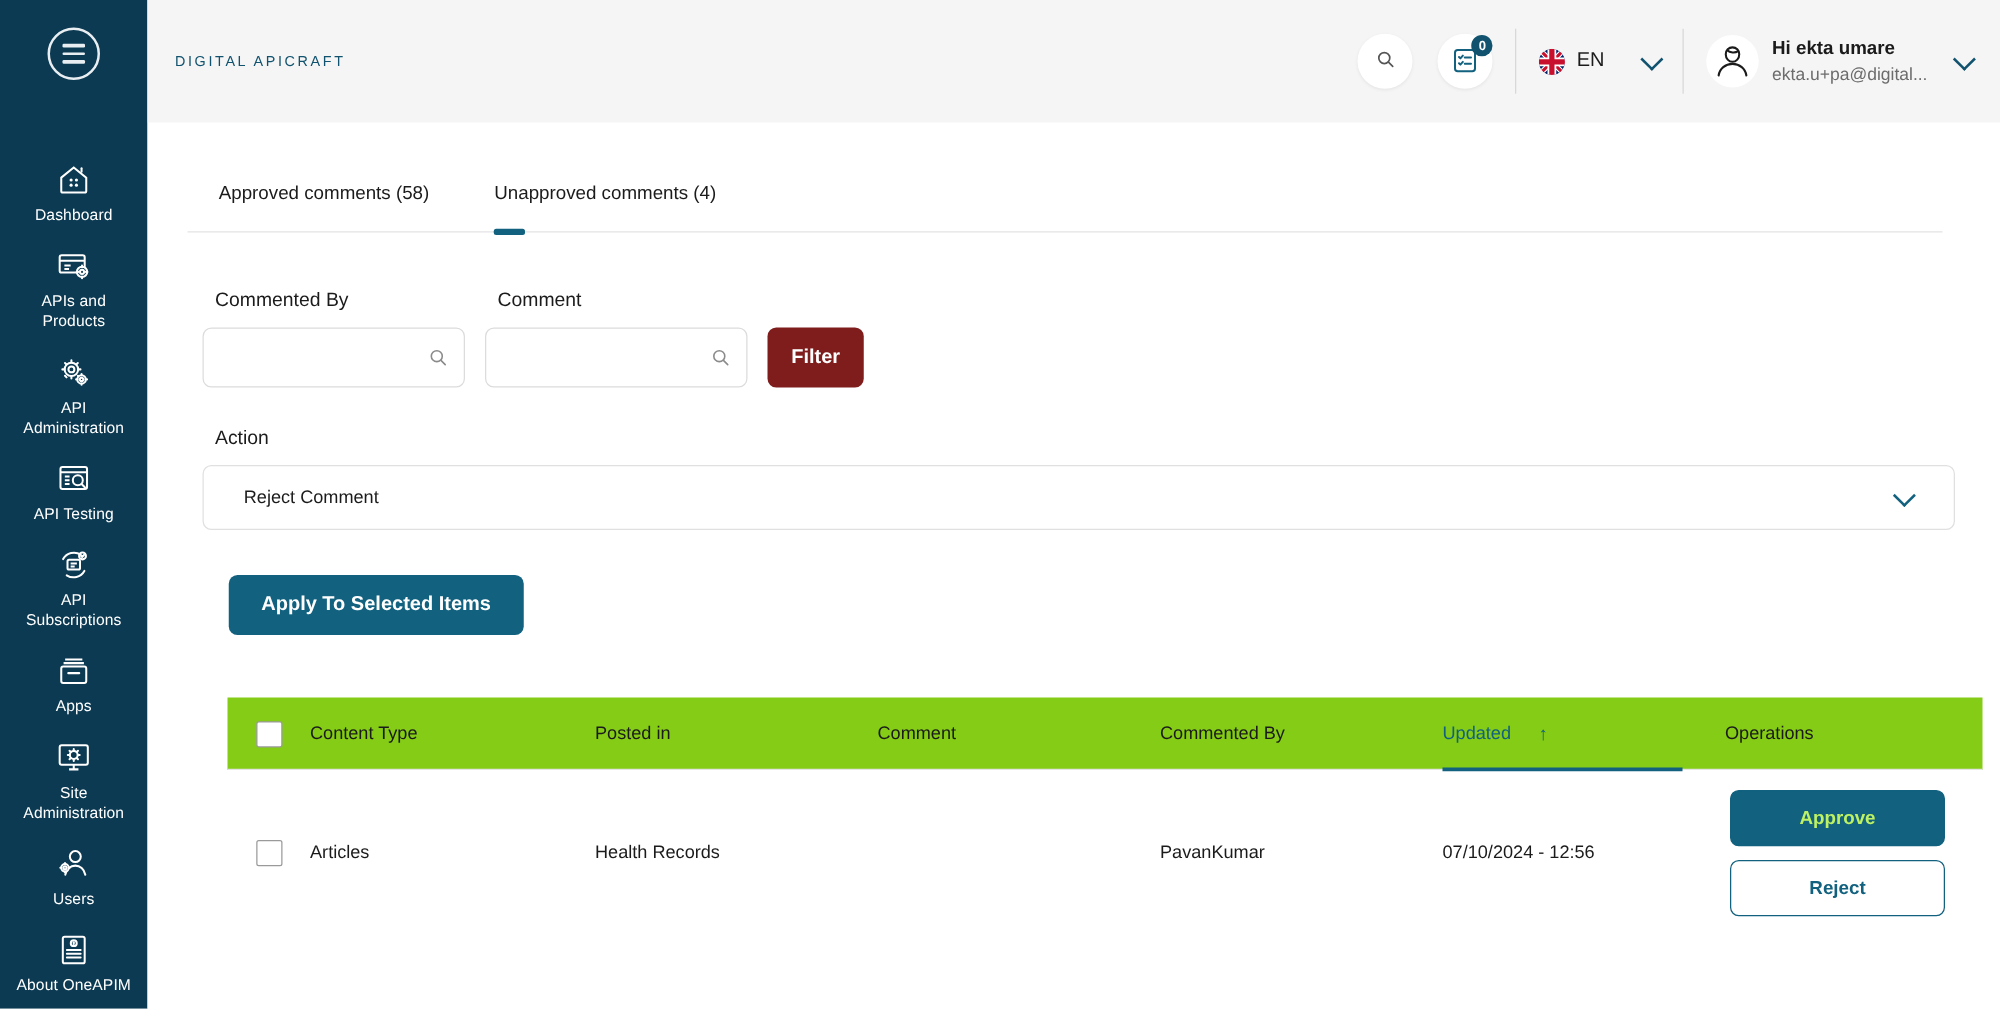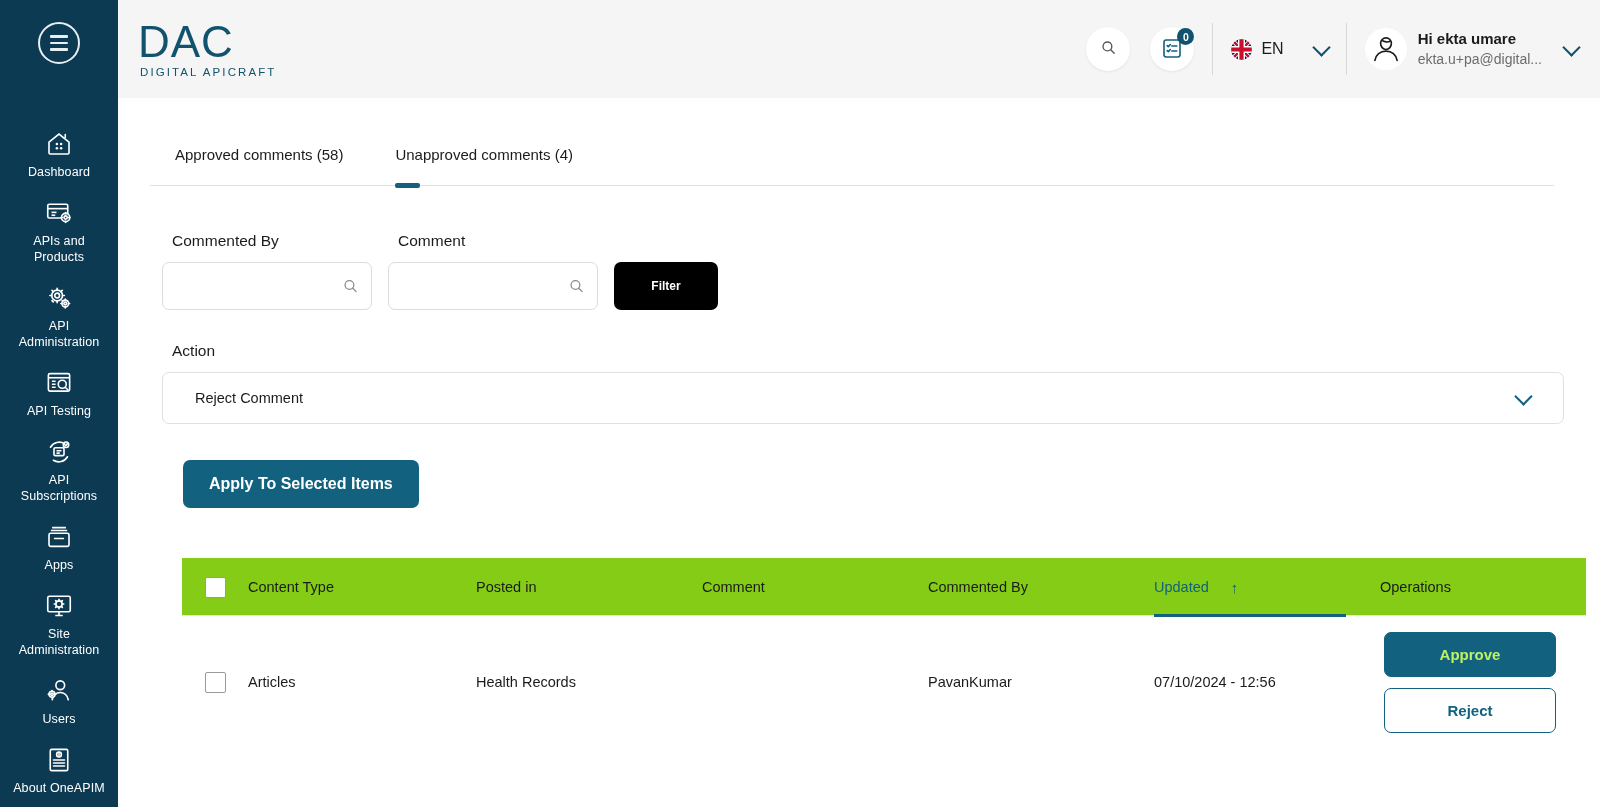--- a/index.html
+++ b/index.html
@@ -131,22 +131,22 @@
   }
   .in-icon {
     position: absolute; right: 13px; top: 50%; transform: translateY(-50%);
     pointer-events: none; display: flex;
   }
   .btn {
     border: none; border-radius: 7px; cursor: pointer;
     font-family: "Liberation Sans", sans-serif; font-weight: 700;
   }
   .btn-filter {
-    background: #000000; color: #fff; font-size: 12px;
-    width: 104px; height: 48px;
+    background: #7f1d1d; color: #fff; font-size: 16px;
+    width: 77px; height: 48px;
   }
 
   .action-block { margin-top: 32px; padding-left: 12px; padding-right: 2px; }
   .action-label { font-size: 15.5px; color: #1b1b1b; margin-bottom: 12px; margin-left: 10px; }
   .select-wrap { position: relative; }
   .select-box {
     width: 1402px; height: 52px; border: 1px solid #e0e0e0; border-radius: 7px;
     background: #fff; display: flex; align-items: center; padding: 0 32px;
     font-size: 14.5px; color: #1b1b1b; cursor: pointer;
   }
@@ -344,21 +344,20 @@
         <span class="nav-label"></span>
       </div>
 
     </div>
   </nav>
 
   <div class="main">
 
     <header class="topbar">
       <div class="logo">
-        <span class="logo-main">DAC</span>
         <span class="logo-sub">DIGITAL APICRAFT</span>
       </div>
 
       <div class="topbar-right">
 
         <button class="circle-btn">
           <span>
             <svg width="17" height="17" viewBox="0 0 24 24" fill="none" stroke="#555" stroke-width="1.9">
               <circle cx="10.5" cy="10.5" r="6.2"></circle>
                 <path d="M15.2 15.2 20 20" stroke-linecap="round"></path>

